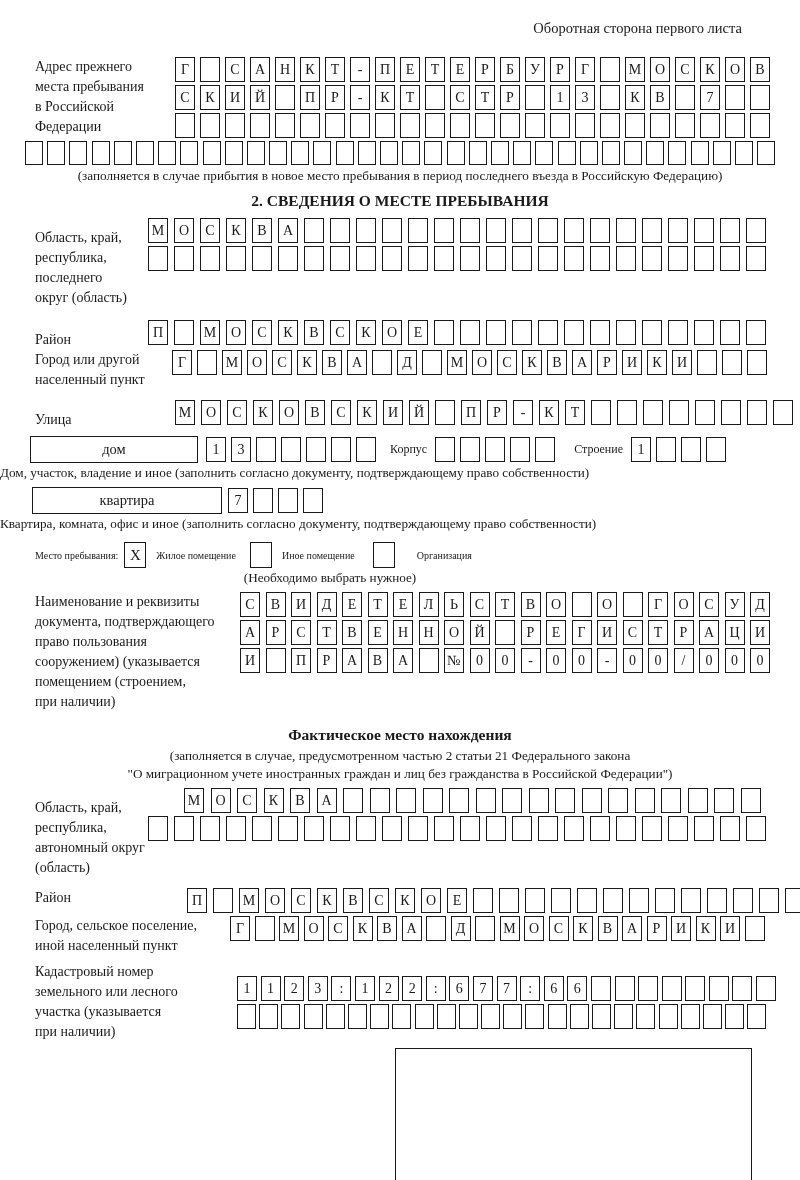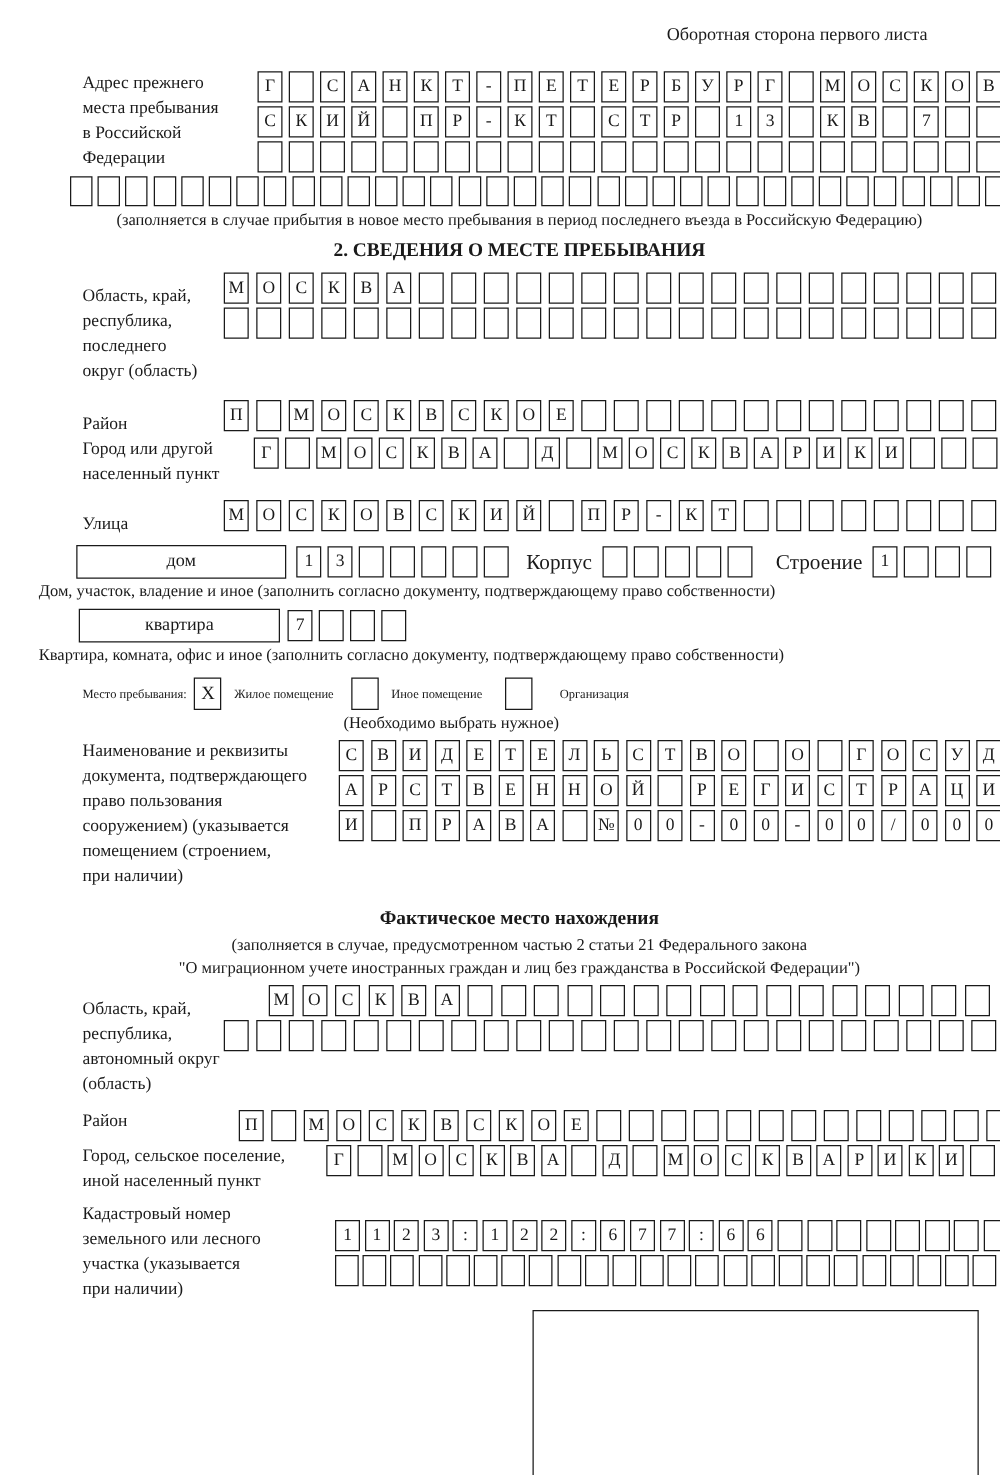--- a/index.html
+++ b/index.html
@@ -1,43 +1,43 @@
 <!DOCTYPE html>
 <html><head>
 <meta charset="utf-8">
 <style>
   html,body{margin:0;padding:0;background:#fff;}
   body{width:800px;height:1180px;overflow:hidden;color:#1a1a1a;
        font-family:"Liberation Serif","DejaVu Serif",serif;}
-  .page{position:relative;width:800px;height:1180px;padding-top:20px;box-sizing:border-box;padding-left:31px;}
+  .page{position:relative;width:800px;height:1180px;padding-top:20px;box-sizing:border-box;}
   .hdr{text-align:right;padding-right:58px;font-size:14.5px;margin-bottom:20px;}
   .frow{display:flex;align-items:flex-start;}
   .ml25{margin-left:25px;} .ml30{margin-left:30px;} .ml32{margin-left:32px;} .ml35{margin-left:35px;}
   .lbl{flex:none;font-size:14px;line-height:20px;}
   .w140{width:140px;} .w113{width:113px;margin-top:10px;} .w137{width:137px;} .w205{width:205px;font-family:Liberation Serif, serif;}
   .w195{width:195px;} .w202{width:202px;} .w125{width:125px;}
   .cell{width:20px;height:25px;border:1.5px solid #1a1a1a;box-sizing:border-box;flex:none;
         display:flex;align-items:center;justify-content:center;font-size:14px;background:#fff;}
   .boxrow{display:flex;gap:6px;margin-bottom:3px;}
   .g5{gap:5px;} .g45{gap:4.5px;} .g65{gap:6.5px;} .doc{gap:5.5px;}
   .sm{gap:4.2px;} .sm .cell{width:18px;height:24px;}
   .cad1{gap:3.6px;} .cad2{gap:3.2px;} .cad2 .cell{width:19px;}
   .note{font-size:13.2px;margin:2px 0 6px 0;}
   .center{text-align:center;}
   .sectitle{text-align:center;font-weight:bold;font-size:15.5px;margin:8px 0 8px 0;}
   .widebox{border:1.5px solid #1a1a1a;height:27px;box-sizing:border-box;flex:none;
            display:flex;align-items:center;justify-content:center;font-size:14.5px;}
-  .w168{width:168px;} .wq{width:161px;}
-  .inl-lbl{font-size:17px;line-height:27px;flex:none;}
+  .w168{width:168px;} .wq{width:190px;}
+  .inl-lbl{font-size:12px;line-height:27px;flex:none;}
   .vcenter{align-items:center;}
   .checkbox{width:22px;height:26px;border:1.5px solid #1a1a1a;box-sizing:border-box;flex:none;
             display:flex;align-items:center;justify-content:center;font-size:15px;}
   .stay-lbl{font-size:10px;flex:none;}
   .stayrow{align-items:center;margin-top:10px;}
-  .mt6{margin-top:6px;} .mt10{margin-top:10px;} .mt12{margin-top:12px;} .mt14{margin-top:14px;}
+  .mt6{margin-top:6px;} .mt10{margin-top:10px;gap:27px;} .mt12{margin-top:12px;} .mt14{margin-top:14px;}
   .stamp{margin-left:395px;margin-top:6px;width:357px;height:177px;border:1.8px solid #1a1a1a;box-sizing:border-box;}
 </style>
 </head>
 <body>
 
 <div class="page">
 
   <div class="hdr">Оборотная сторона первого листа</div>
 
   <div class="frow ml35">

